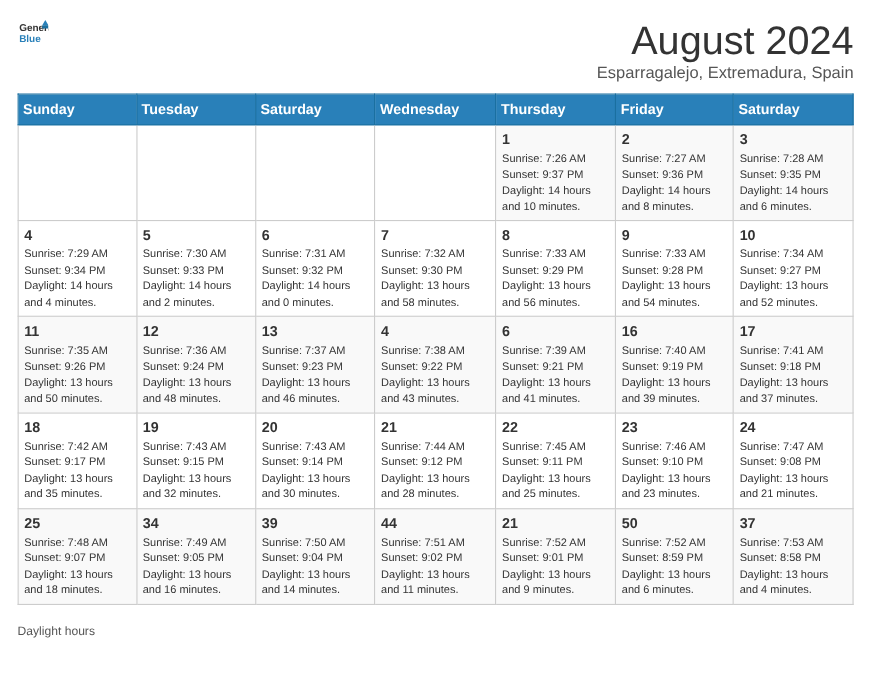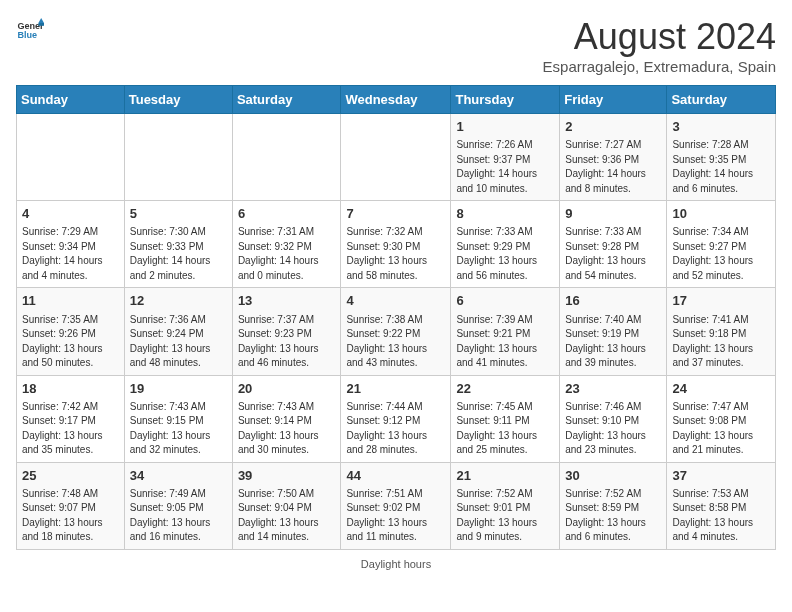--- a/index.html
+++ b/index.html
@@ -69,24 +69,24 @@
       font-weight: bold;
       display: block;
       margin-bottom: 2px;
     }
     .cell-content {
       font-size: 10px;
       color: #333;
       line-height: 1.45;
     }
     .footer-note {
-      margin-top: 8px;
+      margin-top: 18px;
       font-size: 11px;
       color: #555;
-      text-align: center;
+      text-align: left;
     }
     .empty-cell { background: #fff !important; }
   </style>
 </head>
 <body>
 
 <div class="header-area">
   <div class="logo">
     <svg class="logo-icon" viewBox="0 0 40 40">
       <text x="2" y="18" font-size="13" font-weight="bold" fill="#333">General</text>
@@ -237,21 +237,21 @@
         </td>
         <td>
           <span class="day-number">44</span>
           <div class="cell-content">Sunrise: 7:51 AM<br>Sunset: 9:02 PM<br>Daylight: 13 hours and 11 minutes.</div>
         </td>
         <td>
           <span class="day-number">21</span>
           <div class="cell-content">Sunrise: 7:52 AM<br>Sunset: 9:01 PM<br>Daylight: 13 hours and 9 minutes.</div>
         </td>
         <td>
-          <span class="day-number">30</span>
+          <span class="day-number">50</span>
           <div class="cell-content">Sunrise: 7:52 AM<br>Sunset: 8:59 PM<br>Daylight: 13 hours and 6 minutes.</div>
         </td>
         <td>
           <span class="day-number">37</span>
           <div class="cell-content">Sunrise: 7:53 AM<br>Sunset: 8:58 PM<br>Daylight: 13 hours and 4 minutes.</div>
         </td>
       </tr>
     </tbody>
 </table>
 

